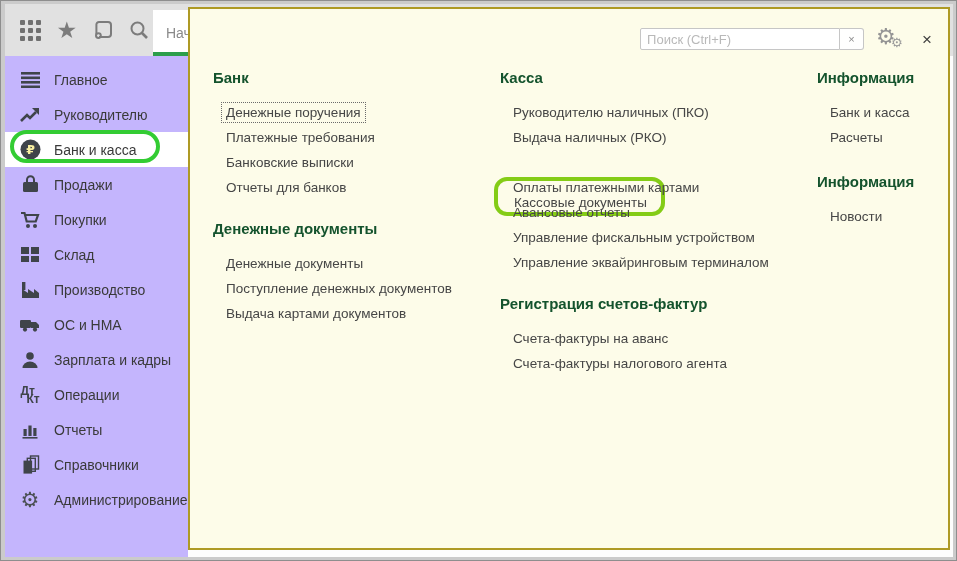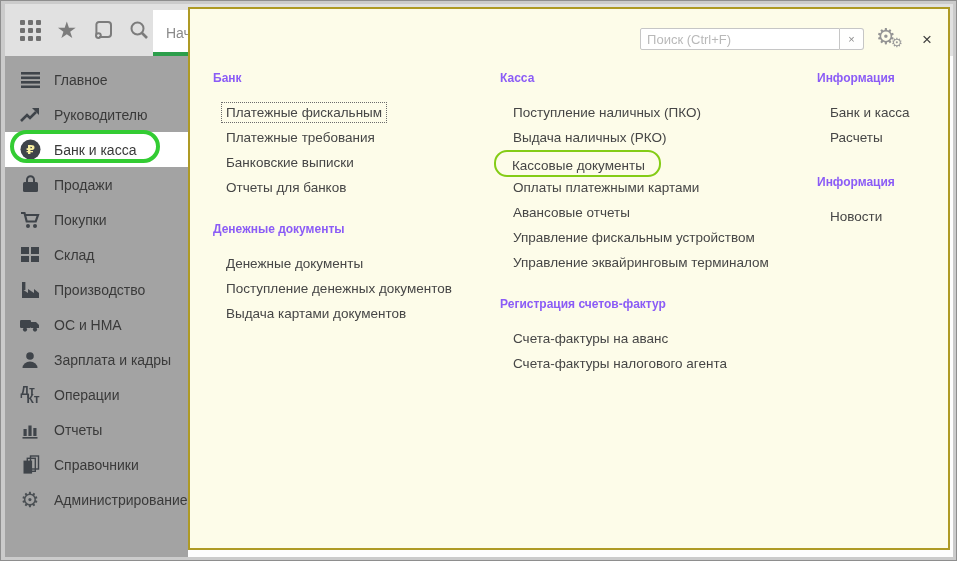--- a/index.html
+++ b/index.html
@@ -10,21 +10,21 @@
   
   .toolbar{position:absolute;left:0;top:0;width:100%;height:52px;background:#e1e1e1;}
   .tool-icons{position:absolute;left:0;top:0;width:148px;height:52px;display:flex;align-items:center;gap:9px;padding-left:12px;box-sizing:border-box;}
   .tbtn{width:30px;height:32px;display:flex;align-items:center;justify-content:center;color:#757575;}
   .star-glyph{font-size:23px;line-height:1;color:#7c7c7c;}
   .tab{position:absolute;left:148px;top:6px;width:150px;height:46px;background:#ffffff;border-right:1px solid #9f9f9f;box-sizing:border-box;}
   .tab-label{position:absolute;left:13px;top:15px;font-size:14px;color:#8a8a8a;white-space:nowrap;}
   .tab-underline{position:absolute;left:0;right:0;bottom:0;height:4px;background:#2c9e4b;}
 
   
-  .sidebar{position:absolute;left:0;top:52px;width:183px;bottom:0;background:#a3a3a3;padding-top:6px;box-sizing:border-box;}
+  .sidebar{position:absolute;left:0;top:52px;width:183px;bottom:0;background:#c4b5fd;padding-top:6px;box-sizing:border-box;}
   .side-item{position:relative;height:35px;display:flex;align-items:center;gap:13px;padding-left:14px;font-size:14px;color:#3a3a3a;cursor:default;}
   .side-item .ic{width:22px;height:22px;display:flex;align-items:center;justify-content:center;color:#4b5054;flex:0 0 22px;}
   .side-item.active{background:#ffffff;}
   .side-oval{position:absolute;left:5px;top:-2px;width:150px;height:33px;border:4px solid #33cc33;border-radius:18px;box-sizing:border-box;pointer-events:none;}
   .dtkt{font-size:12px;font-weight:bold;line-height:8px;color:#3f444a;text-align:left;}
   .dtkt .kt{display:block;margin-left:6px;}
   .gear-glyph{font-size:21px;line-height:1;color:#4b5054;}
 
   .content{position:absolute;left:183px;top:52px;right:0;bottom:0;background:#fdfdfd;}
 
@@ -36,25 +36,25 @@
   .search-input::placeholder{color:#b9b9b9;}
   .search-clear{width:24px;height:22px;border:1px solid #c6c6c6;border-left:none;border-radius:0 3px 3px 0;background:#fffffe;color:#8b8b8b;font-size:11px;display:flex;align-items:center;justify-content:center;box-sizing:border-box;cursor:default;}
   .gears{position:relative;width:32px;height:28px;margin-left:12px;cursor:default;}
   .gears .g1{position:absolute;left:0;top:-1px;font-size:22px;color:#949494;}
   .gears .g2{position:absolute;left:15px;top:10px;font-size:13px;color:#9a9a9a;}
   .panel-close{margin-left:14px;font-size:17px;color:#3f3f3f;cursor:default;line-height:1;}
 
   .col{position:absolute;top:60px;}
   .col1{left:23px;} .col2{left:310px;} .col3{left:627px;}
   .section{margin-bottom:20px;}
-  .section-title{font-size:12px;font-weight:bold;color:#8b5cf6;line-height:18px;margin:0;white-space:nowrap;}
+  .section-title{font-size:15px;font-weight:bold;color:#14532d;line-height:18px;margin:0;white-space:nowrap;}
   .links{margin:13px 0 0 13px;}
   .link{display:block;font-size:13.5px;color:#464646;line-height:25px;height:25px;white-space:nowrap;cursor:default;}
   .link.focused > span{display:inline-block;border:1px dotted #6b6b6b;padding:0 4px;margin-left:-5px;line-height:19px;}
-  .link.circled > span{display:inline-block;border:2px solid #84cc16;border-radius:13px;padding:4px 14px 0 16px;margin-left:-19px;line-height:19px;}
+  .link.circled > span{display:inline-block;border:4px solid #84cc16;border-radius:13px;padding:12px 14px 0 16px;margin-left:-19px;line-height:19px;margin-top:27px;}
 </style>
 </head>
 <body>
 
 <div class="window">
   <div class="app">
 
     <div class="toolbar">
       <div class="tool-icons">
         <div class="tbtn">
@@ -244,41 +244,41 @@
           <span class="g1">⚙</span>
             <span class="g2">⚙</span>
         </div>
         <div class="panel-close">×</div>
       </div>
 
       <div class="col col1">
         <div class="section">
           <h3 class="section-title">Банк</h3>
           <div class="links">
-            <a class="link focused"><span>Платежные фискальным</span></a>
+            <a class="link focused"><span>Денежные поручения</span></a>
             <a class="link"><span>Платежные требования</span></a>
             <a class="link"><span>Банковские выписки</span></a>
             <a class="link"><span>Отчеты для банков</span></a>
           </div>
         </div>
         <div class="section">
           <h3 class="section-title">Денежные документы</h3>
           <div class="links">
             <a class="link"><span>Денежные документы</span></a>
             <a class="link"><span>Поступление денежных документов</span></a>
             <a class="link"><span>Выдача картами документов</span></a>
           </div>
         </div>
       </div>
 
       <div class="col col2">
         <div class="section">
           <h3 class="section-title">Касса</h3>
           <div class="links">
-            <a class="link"><span>Поступление наличных (ПКО)</span></a>
+            <a class="link"><span>Руководителю наличных (ПКО)</span></a>
             <a class="link"><span>Выдача наличных (РКО)</span></a>
             <a class="link circled"><span>Кассовые документы</span></a>
             <a class="link"><span>Оплаты платежными картами</span></a>
             <a class="link"><span>Авансовые отчеты</span></a>
             <a class="link"><span>Управление фискальным устройством</span></a>
             <a class="link"><span>Управление эквайринговым терминалом</span></a>
           </div>
         </div>
         <div class="section">
           <h3 class="section-title">Регистрация счетов-фактур</h3>

